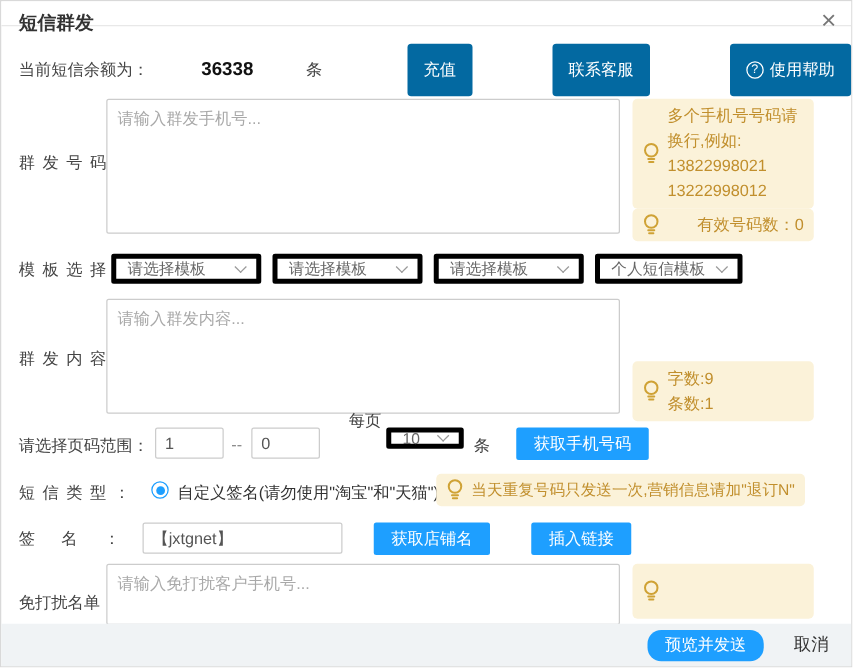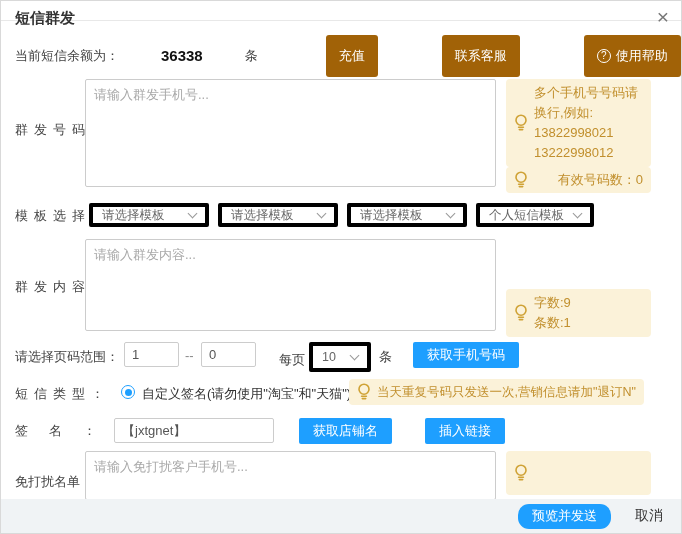--- a/index.html
+++ b/index.html
@@ -11,21 +11,21 @@
   }
   
   .hdr { position:absolute; top:0; left:0; right:0; height:20px; border-bottom:1px solid #e8e8e8; background:#fff; }
   .hdr-title { position:absolute; left:14px; top:8px; font-size:15px; font-weight:bold; color:#333; }
   .hdr-close { position:absolute; right:12px; top:3px; font-size:21px; color:#777; cursor:pointer; line-height:26px; }
   
   .balance { position:absolute; left:14px; top:41px; height:27px; display:flex; align-items:center; white-space:nowrap;gap:42px; }
   .balance .amt { font-weight:bold; color:#111; font-size:15px; }
   .btn-green {
     display:inline-flex; align-items:center; justify-content:center;
-    height:42px; padding:0 13px; border-radius:3px; background:#a16207; color:#fff;
+    height:42px; padding:0 13px; border-radius:3px; background:#0369a1; color:#fff;
     font-size:13px; cursor:pointer; border:none;
   }
   .btn-green.b1 { margin-left:26px; }
   .btn-green + .btn-green { margin-left:22px; }
   .help-circle {
     display:inline-flex; align-items:center; justify-content:center;
     width:14px; height:14px; border:1px solid #fff; border-radius:50%;
     font-size:10px; margin-right:5px; line-height:1;
   }
   
@@ -151,22 +151,22 @@
     <div class="tbody">
       <div>字数:9</div>
       <div>条数:1</div>
     </div>
   </div>
 
   <span class="lab" style="top:347px;">请选择页码范围：</span>
   <input class="inp" style="left: 123px; top: 341px; width: 55px;" value="1">
   <span class="dash" style="left:184px; top:347px;">--</span>
   <input class="inp" style="left: 200px; top: 341px; width: 55px;" value="0">
-  <span class="plain" style="left:278px; top:350px;">每页</span>
-  <div class="sel" style="left:308px; top:341px; width:62px; height:30px;">
+  <span class="plain" style="left:278px; top:327px;">每页</span>
+  <div class="sel" style="left:308px; top:341px; width:62px; height:17px;">
     <span class="sel-txt">10</span>
       <span class="caret"></span>
   </div>
   <span class="plain" style="left:378px; top:347px;">条</span>
   <button class="btn-blue" style="left:412px; top:341px;">获取手机号码</button>
 
   <span class="lab ls4" style="top:384px;">短信类型：</span>
   <span class="radio-dot" style="left:120px; top:384px;"></span>
   <span class="plain" style="left:141px; top:384px; color:#333;">自定义签名(请勿使用"淘宝"和"天猫")</span>
   <div class="tip" style="left:348px; top:378px; height:26px; white-space:nowrap; font-size:12.5px;">

